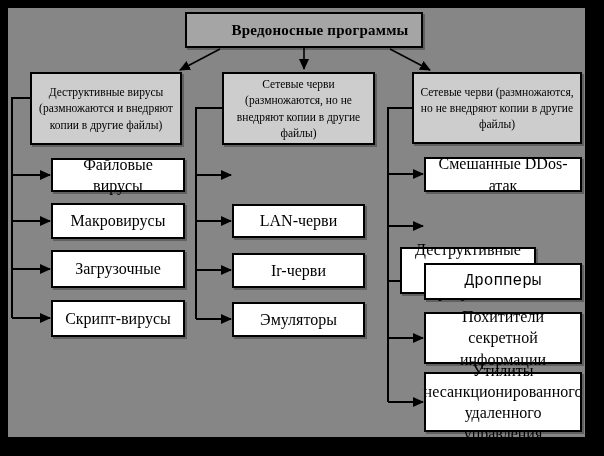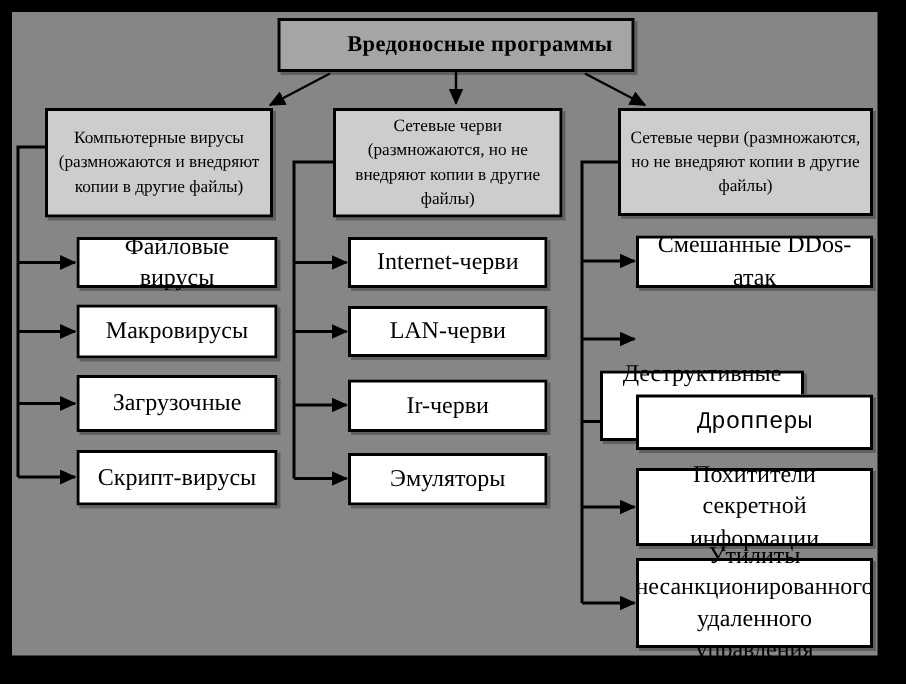--- a/index.html
+++ b/index.html
@@ -60,30 +60,29 @@
     <polyline points="412,108 388,108 388,402"></polyline>
     <line x1="388" y1="174" x2="423" y2="174" marker-end="url(#ah)"></line>
     <line x1="388" y1="226" x2="423" y2="226" marker-end="url(#ah)"></line>
     <line x1="388" y1="281" x2="423" y2="281" marker-end="url(#ah)"></line>
     <line x1="388" y1="338" x2="423" y2="338" marker-end="url(#ah)"></line>
     <line x1="388" y1="402" x2="423" y2="402" marker-end="url(#ah)"></line>
   </svg>
 
   <div class="box root" style="left:185px; top:12px; width:238px; height:36px;">Вредоносные программы</div>
 
-  <div class="box hdr" style="left:30px; top:72px; width:152px; height:73px;">Компьютерные вирусы (размножаются и внедряют копии в другие файлы)</div>
+  <div class="box hdr" style="left:30px; top:72px; width:152px; height:73px;">Деструктивные вирусы (размножаются и внедряют копии в другие файлы)</div>
   <div class="box hdr" style="left:222px; top:72px; width:153px; height:73px;">Сетевые черви (размножаются, но не внедряют копии в другие файлы)</div>
   <div class="box hdr" style="left:412px; top:72px; width:170px; height:72px;">Сетевые черви (размножаются, но не внедряют копии в другие файлы)</div>
 
   <div class="box child" style="left:51px; top:158px; width:134px; height:34px;">Файловые вирусы</div>
   <div class="box child" style="left:51px; top:203px; width:134px; height:36px;">Макровирусы</div>
   <div class="box child" style="left:51px; top:250px; width:134px; height:38px;">Загрузочные</div>
   <div class="box child" style="left:51px; top:300px; width:134px; height:37px;">Скрипт-вирусы</div>
 
-  <div class="box child" style="left:232px; top:158px; width:133px; height:34px;">Internet-черви</div>
   <div class="box child" style="left:232px; top:204px; width:133px; height:34px;">LAN-черви</div>
   <div class="box child" style="left:232px; top:253px; width:133px; height:35px;">Ir-черви</div>
   <div class="box child" style="left:232px; top:302px; width:133px; height:35px;">Эмуляторы</div>
 
   <div class="box child" style="left:424px; top:157px; width:158px; height:35px;">Смешанные DDos-атак</div>
   <div class="box child" style="left:400px; top:203px; width:136px; height:47px;margin-top:44px;">Деструктивные троянские программы</div>
   <div class="box child" style="left:424px; top:263px; width:158px; height:37px;font-family:Liberation Mono, monospace;">Дропперы</div>
   <div class="box child" style="left:424px; top:312px; width:158px; height:52px;">Похитители секретной информации</div>
   <div class="box child" style="left:424px; top:372px; width:158px; height:60px;">Утилиты несанкционированного удаленного управления</div>
 </div>

